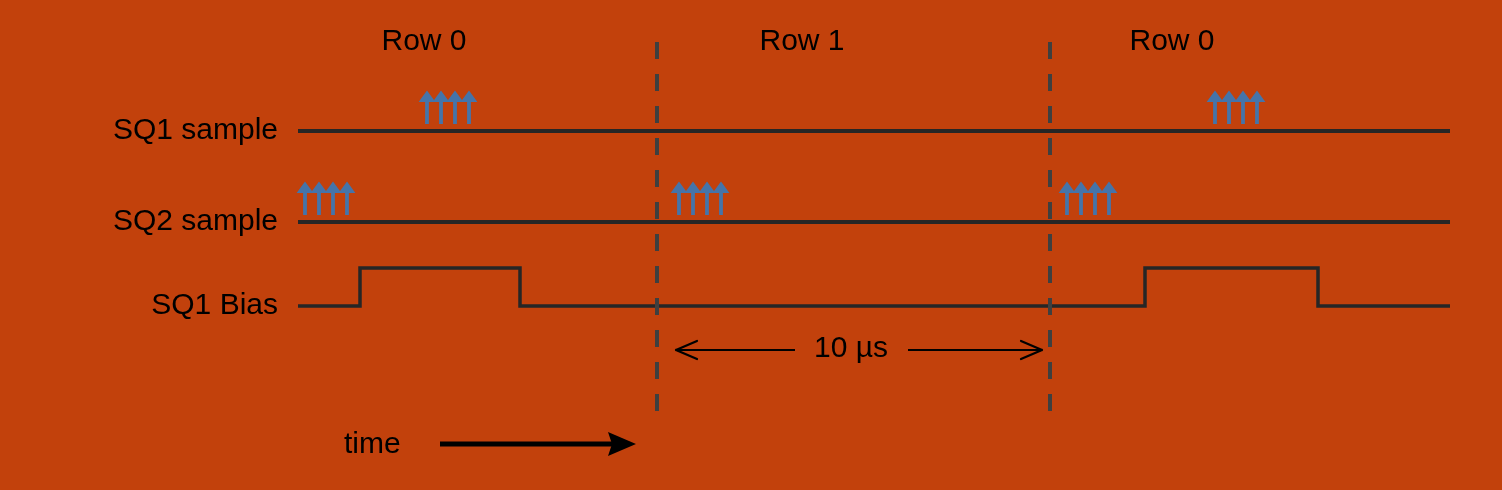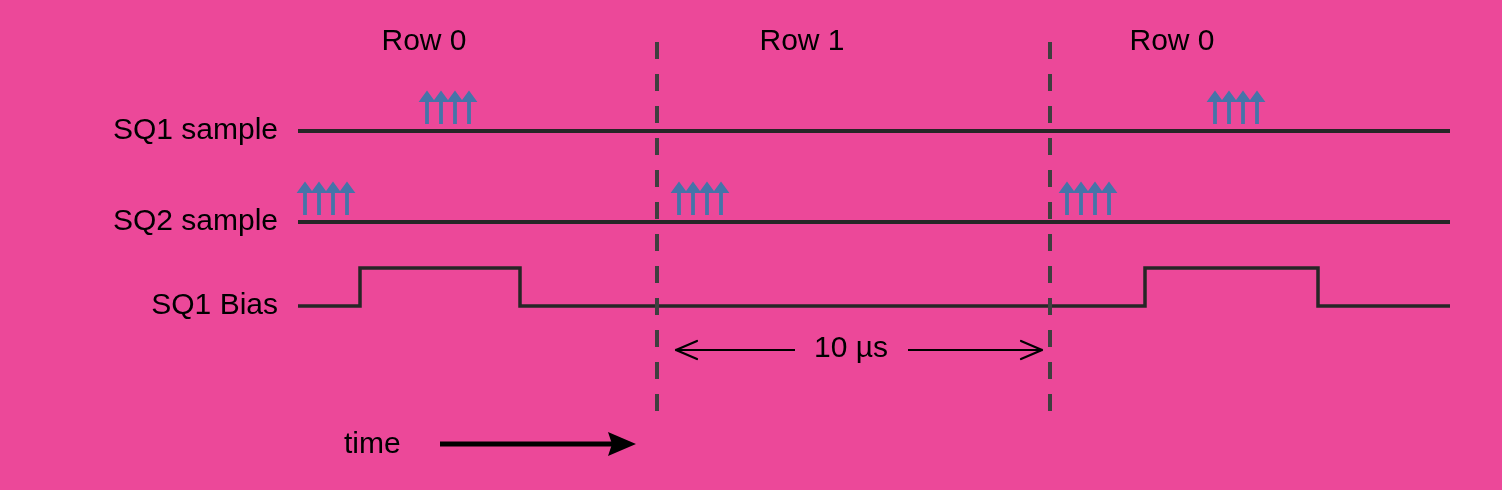--- a/index.html
+++ b/index.html
@@ -9,21 +9,21 @@
     background: #ffffff;
   }
   body {
     font-family: "Liberation Sans", sans-serif;
     -webkit-font-smoothing: antialiased;
   }
   #diagram-root {
     position: relative;
     width: 1502px;
     height: 490px;
-    background: #ec4899;
+    background: #c2410c;
     overflow: hidden;
   }
   #timing-svg {
     position: absolute;
     top: 0;
     left: 0;
     width: 1502px;
     height: 490px;
     display: block;
   }

